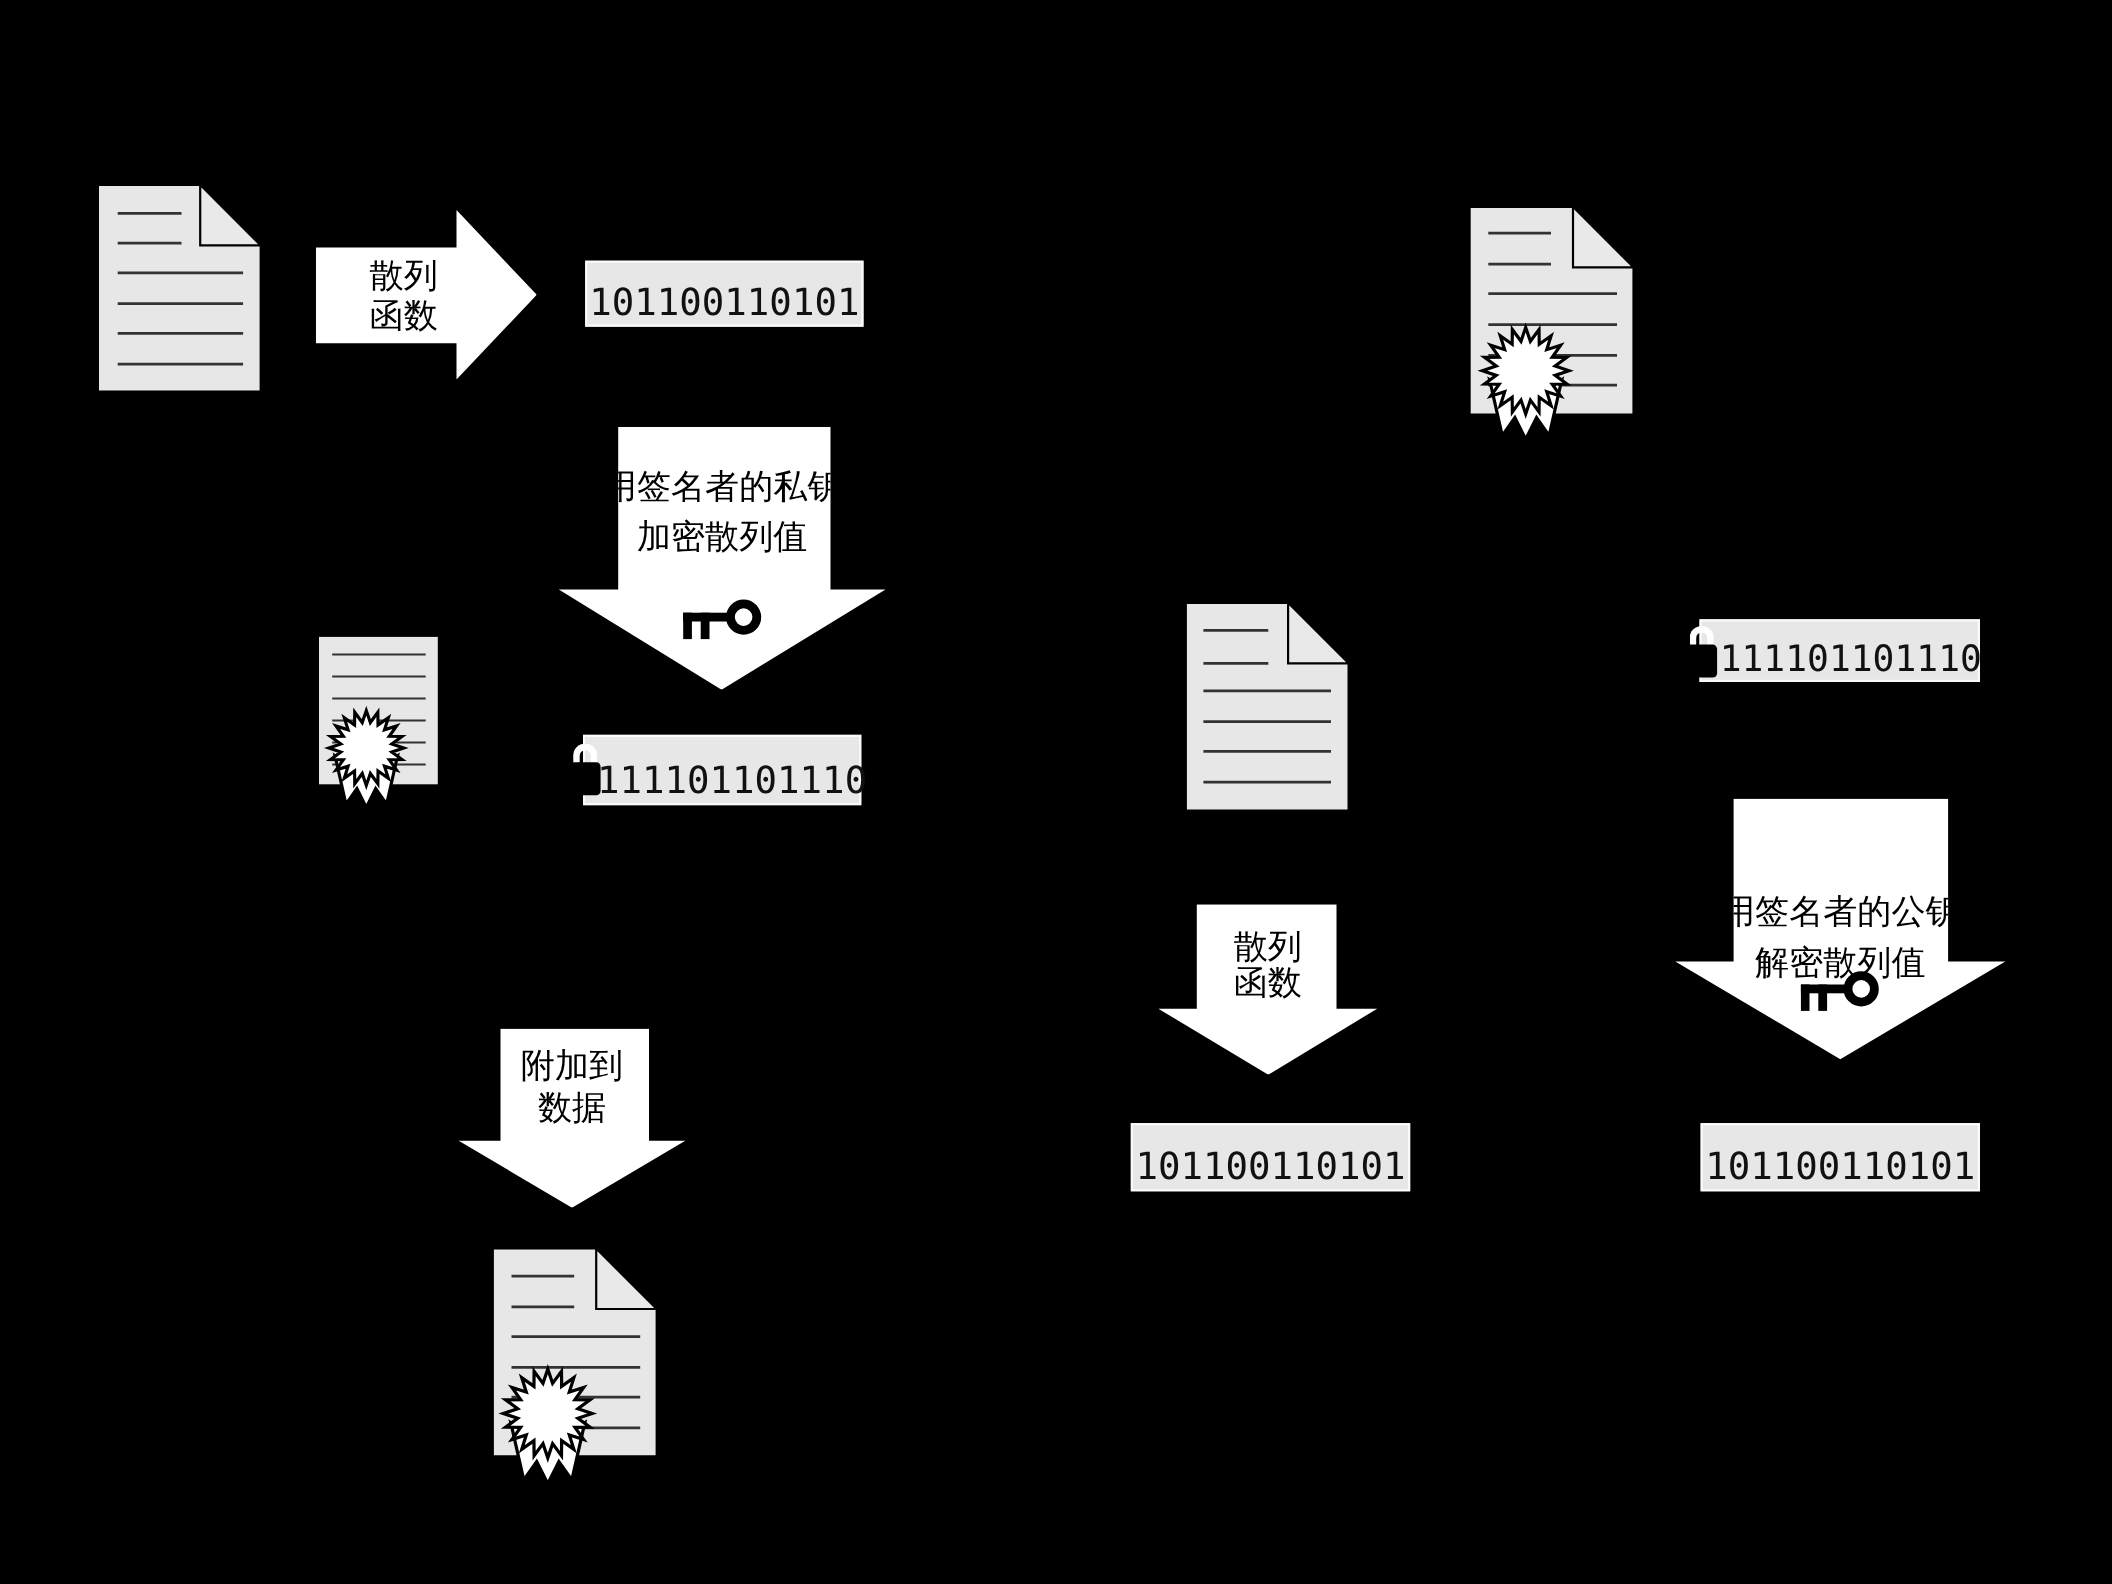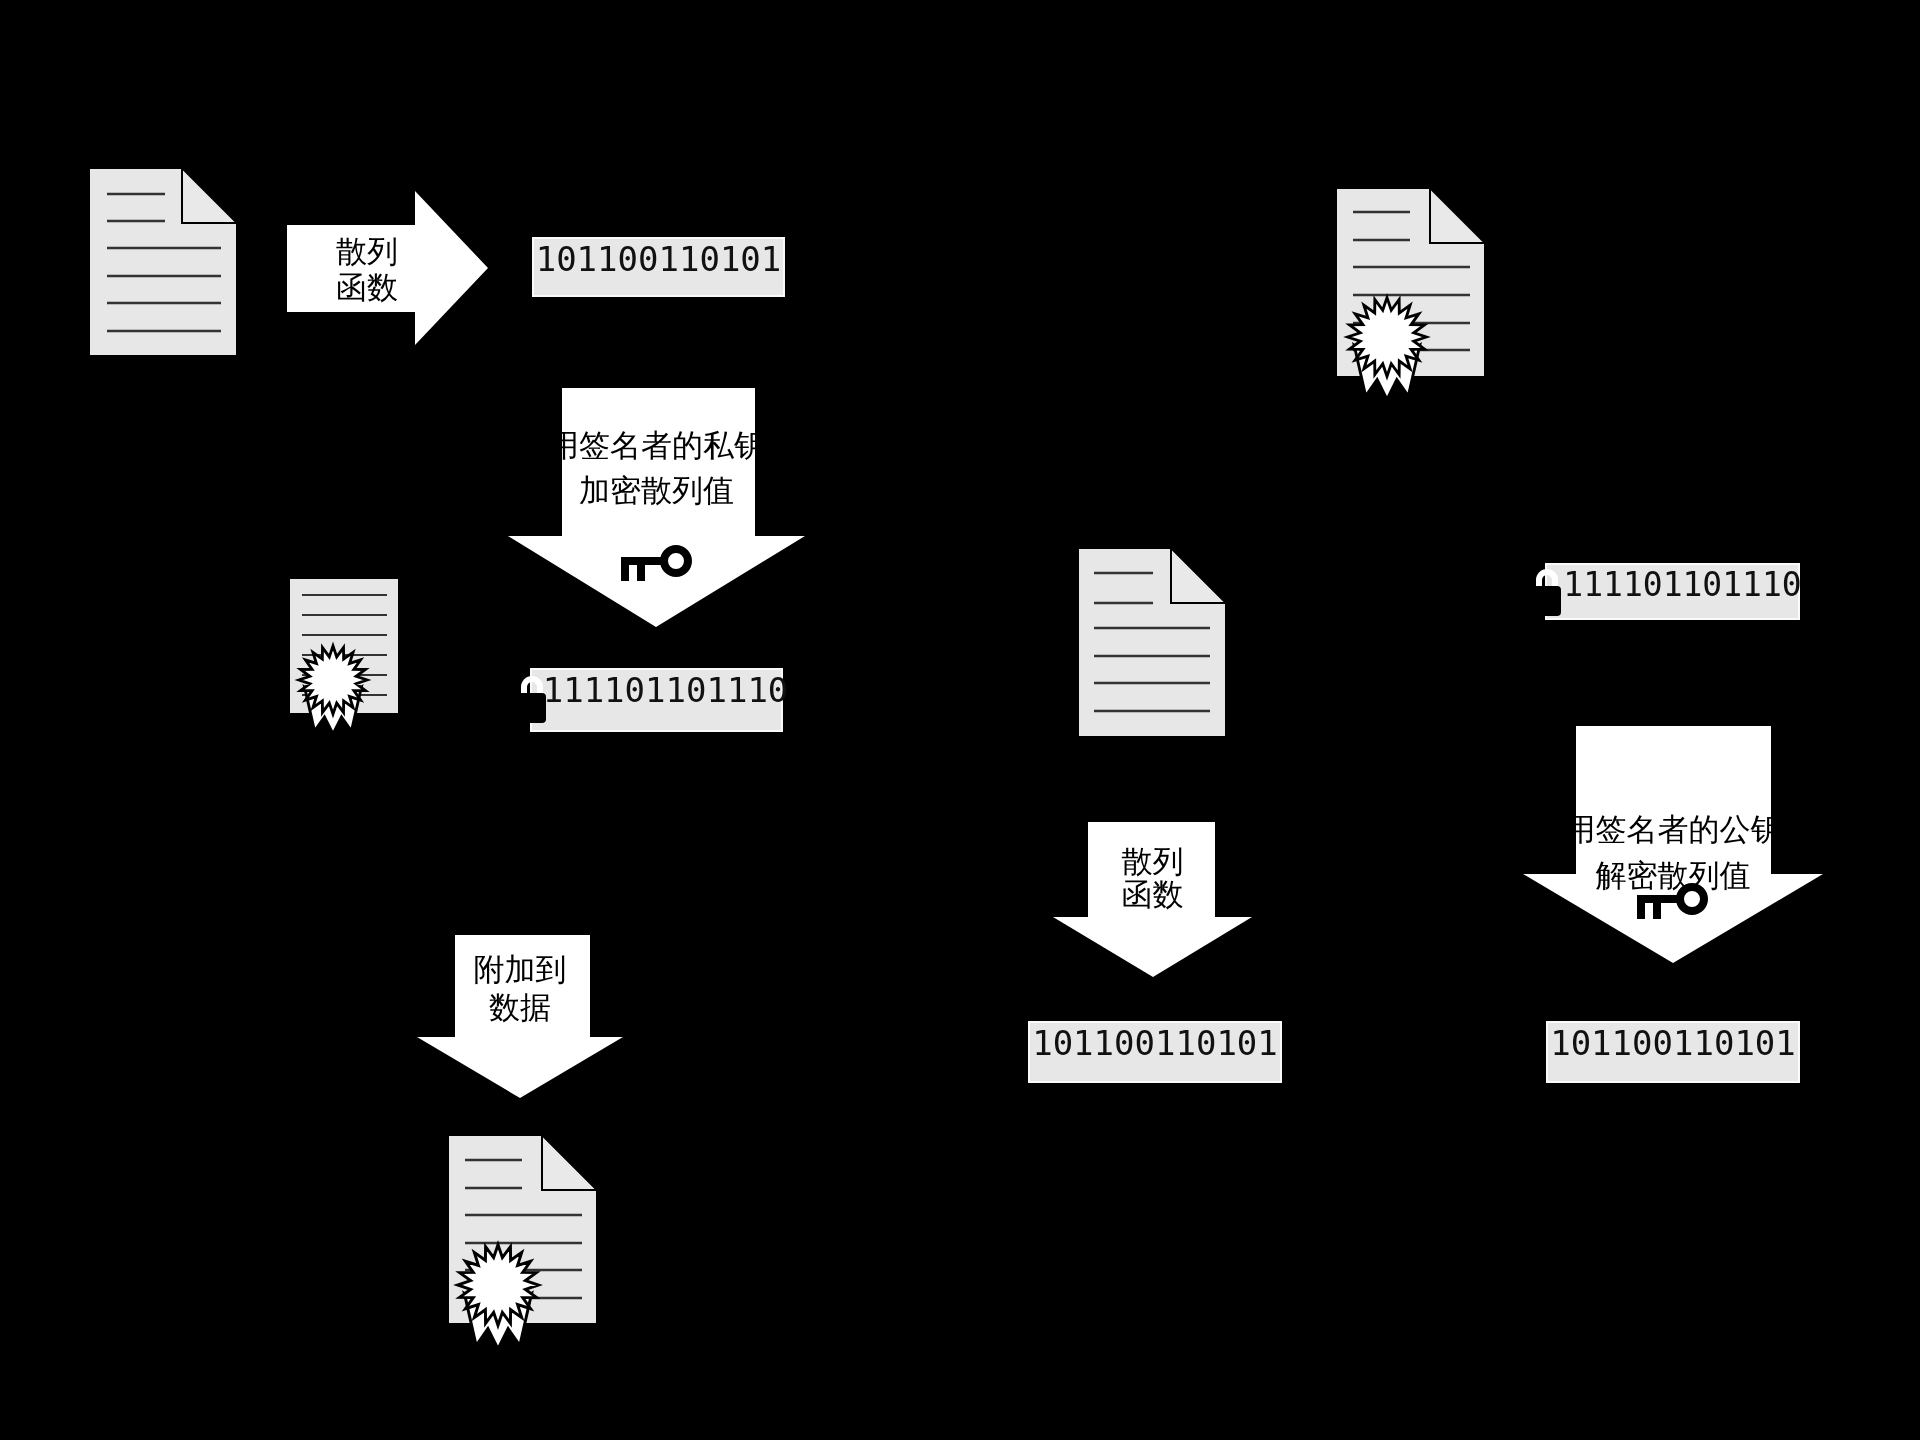--- a/index.html
+++ b/index.html
@@ -2,21 +2,21 @@
 <html><head>
 <meta charset="utf-8">
 <style>
   html,body{margin:0;padding:0;background:#000;}
   #stage{position:relative;width:1920px;height:1440px;background:#000000;overflow:hidden;
          font-family:"DejaVu Sans",sans-serif;color:#000;}
   .abs{position:absolute;}
   
   .valbox{position:absolute;background:#e7e7e7;border:2px solid #fafafa;box-sizing:border-box;
           font-family:"DejaVu Sans Mono",monospace;font-size:34px;color:#111;
-          display:flex;align-items:flex-start;justify-content:center;white-space:nowrap;}
+          display:flex;align-items:flex-end;justify-content:center;white-space:nowrap;}
   
   .arrow{position:absolute;background:#ffffff;}
   .arrow-label{position:absolute;width:100%;text-align:center;font-size:31px;color:#000;}
   .arrow-label div{white-space:nowrap;}
   
   .padlock{position:absolute;width:28px;height:50px;z-index:3;}
   .padlock .shackle{position:absolute;left:3px;top:0;width:22px;height:19px;box-sizing:border-box;
                     border:6px solid #ffffff;border-bottom:none;border-radius:11px 11px 0 0;}
   .padlock .lock-body{position:absolute;left:0;top:17px;width:28px;height:30px;background:#000;
                       border-radius:4px;}
@@ -50,21 +50,21 @@
       <div>函数</div>
     </div>
   </div>
 
   <div class="valbox" style="left:532px;top:237px;width:253px;height:60px;">
     <span>101100110101</span>
   </div>
 
   <div class="arrow" style="left:508px;top:388px;width:297px;height:239px;
        clip-path:polygon(54px 0px,247px 0px,247px 148px,297px 148px,148px 239px,0px 148px,54px 148px);">
-    <div class="arrow-label" style="top:35px;line-height:45px;">
+    <div class="arrow-label" style="top:35px;line-height:45px;font-family:Liberation Mono, monospace;">
       <div>用签名者的私钥</div>
       <div>加密散列值</div>
     </div>
     <div class="abs" style="left:113px;top:152px;">
       <svg width="72" height="42" viewBox="0 0 72 42">
         <circle cx="55" cy="21" r="12" fill="none" stroke="#000" stroke-width="8"></circle>
         <rect x="0" y="17" width="40" height="8" fill="#000"></rect>
         <rect x="0" y="17" width="8" height="24" fill="#000"></rect>
         <rect x="16" y="17" width="8" height="24" fill="#000"></rect>
       </svg>

